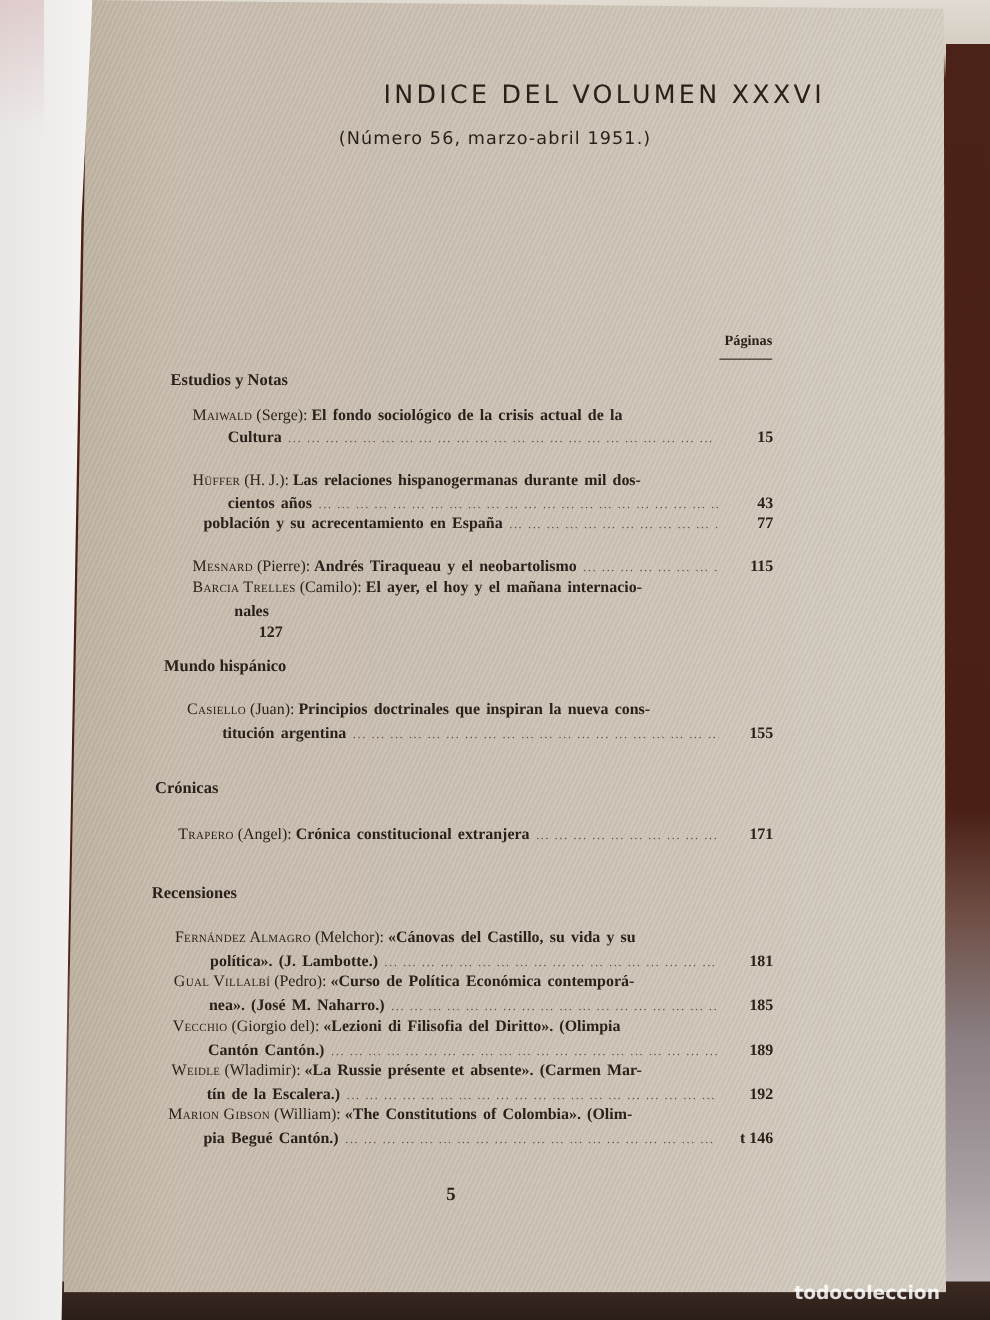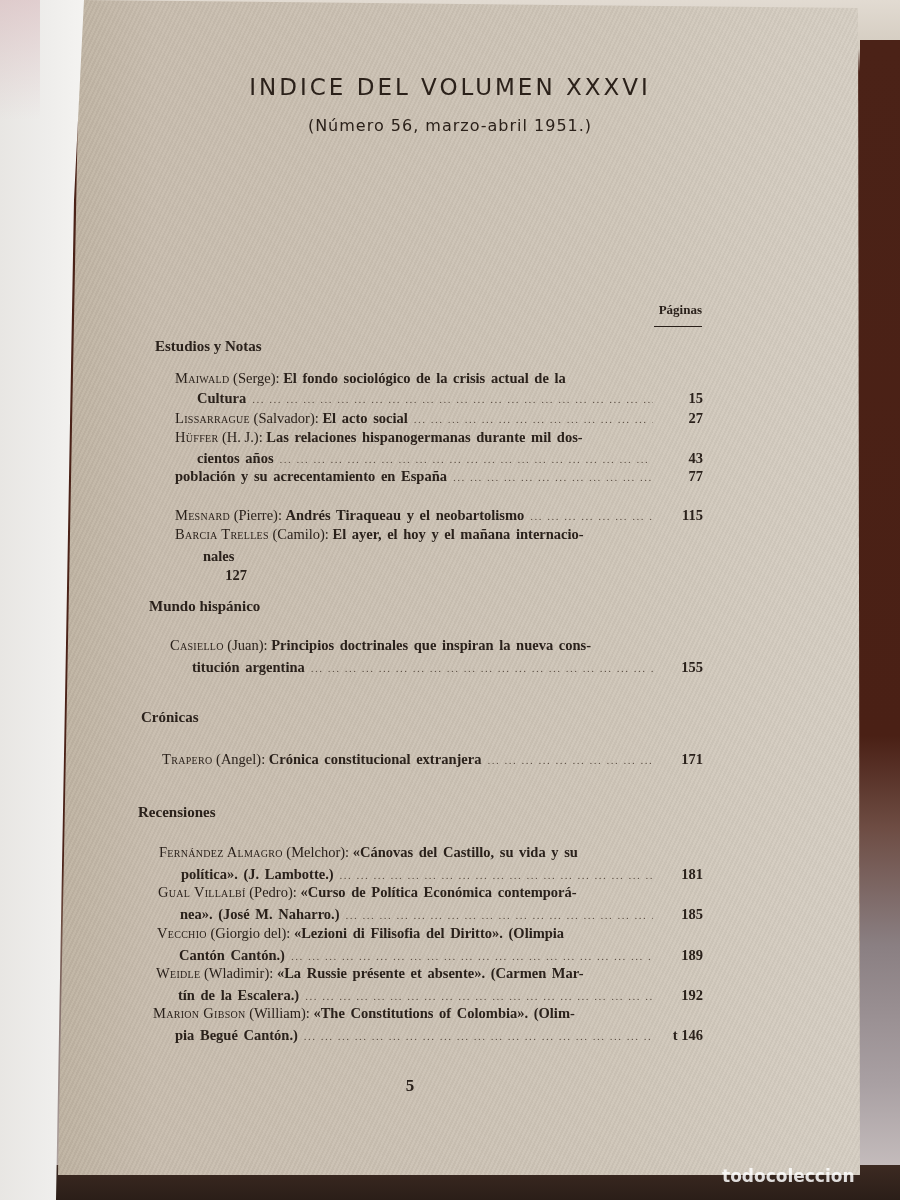--- a/index.html
+++ b/index.html
@@ -58,21 +58,21 @@
     .flyleaf-tint {
       position: absolute;
       left: 0; top: 0;
       width: 40px; height: 120px;
       background: linear-gradient(180deg, rgba(210,170,175,0.45), rgba(210,170,175,0));
     }
     .title {
       position: absolute;
       left: 150px; top: 74px;
       width: 600px;
-      text-align: center;
+      text-align: right;
       font-family: "DejaVu Sans", "Liberation Sans", sans-serif;
       font-size: 23px;
       letter-spacing: 3px;
       color: #2b211a;
       font-weight: normal;
     }
     .subtitle {
       position: absolute;
       left: 150px; top: 116px;
       width: 600px;
@@ -118,20 +118,21 @@
     }
     .entry .line {
       position: relative;
       height: 19.5px;
       white-space: nowrap;
       display: flex;
       align-items: baseline;
     }
     .entry .line.cont {
       padding-left: 22px;
+      margin-left: 10px;
     }
     .author {
       font-variant: small-caps;
       font-weight: normal;
       letter-spacing: 0.3px;
     }
     .given {
       font-weight: normal;
     }
     .text {
@@ -200,23 +201,20 @@
 
   <div class="entry" style="left:175px; top:369px; width:528px;">
     <div class="line"><span class="author">Maiwald</span>&nbsp;<span class="given">(Serge):</span>&nbsp;<span class="text">El fondo sociológico de la crisis actual de la</span></div>
     <div class="line cont">
         <span class="text">Cultura</span>
         <span class="leader"></span>
         <span class="pageno">15</span>
       </div>
   </div>
 
-  <div class="entry" style="left:175px; top:409px; width:528px;">
-    <div class="line"><span class="author">Lissarrague</span>&nbsp;<span class="given">(Salvador):</span>&nbsp;<span class="text">El acto social</span><span class="leader"></span><span class="pageno">27</span></div>
-  </div>
 
   <div class="entry" style="left:175px; top:428px; width:528px;">
     <div class="line"><span class="author">Hüffer</span>&nbsp;<span class="given">(H. J.):</span>&nbsp;<span class="text">Las relaciones hispanogermanas durante mil dos-</span></div>
     <div class="line cont" style="margin-top:1px;">
         <span class="text">cientos años</span>
         <span class="leader"></span>
         <span class="pageno">43</span>
       </div>
   </div>
 

